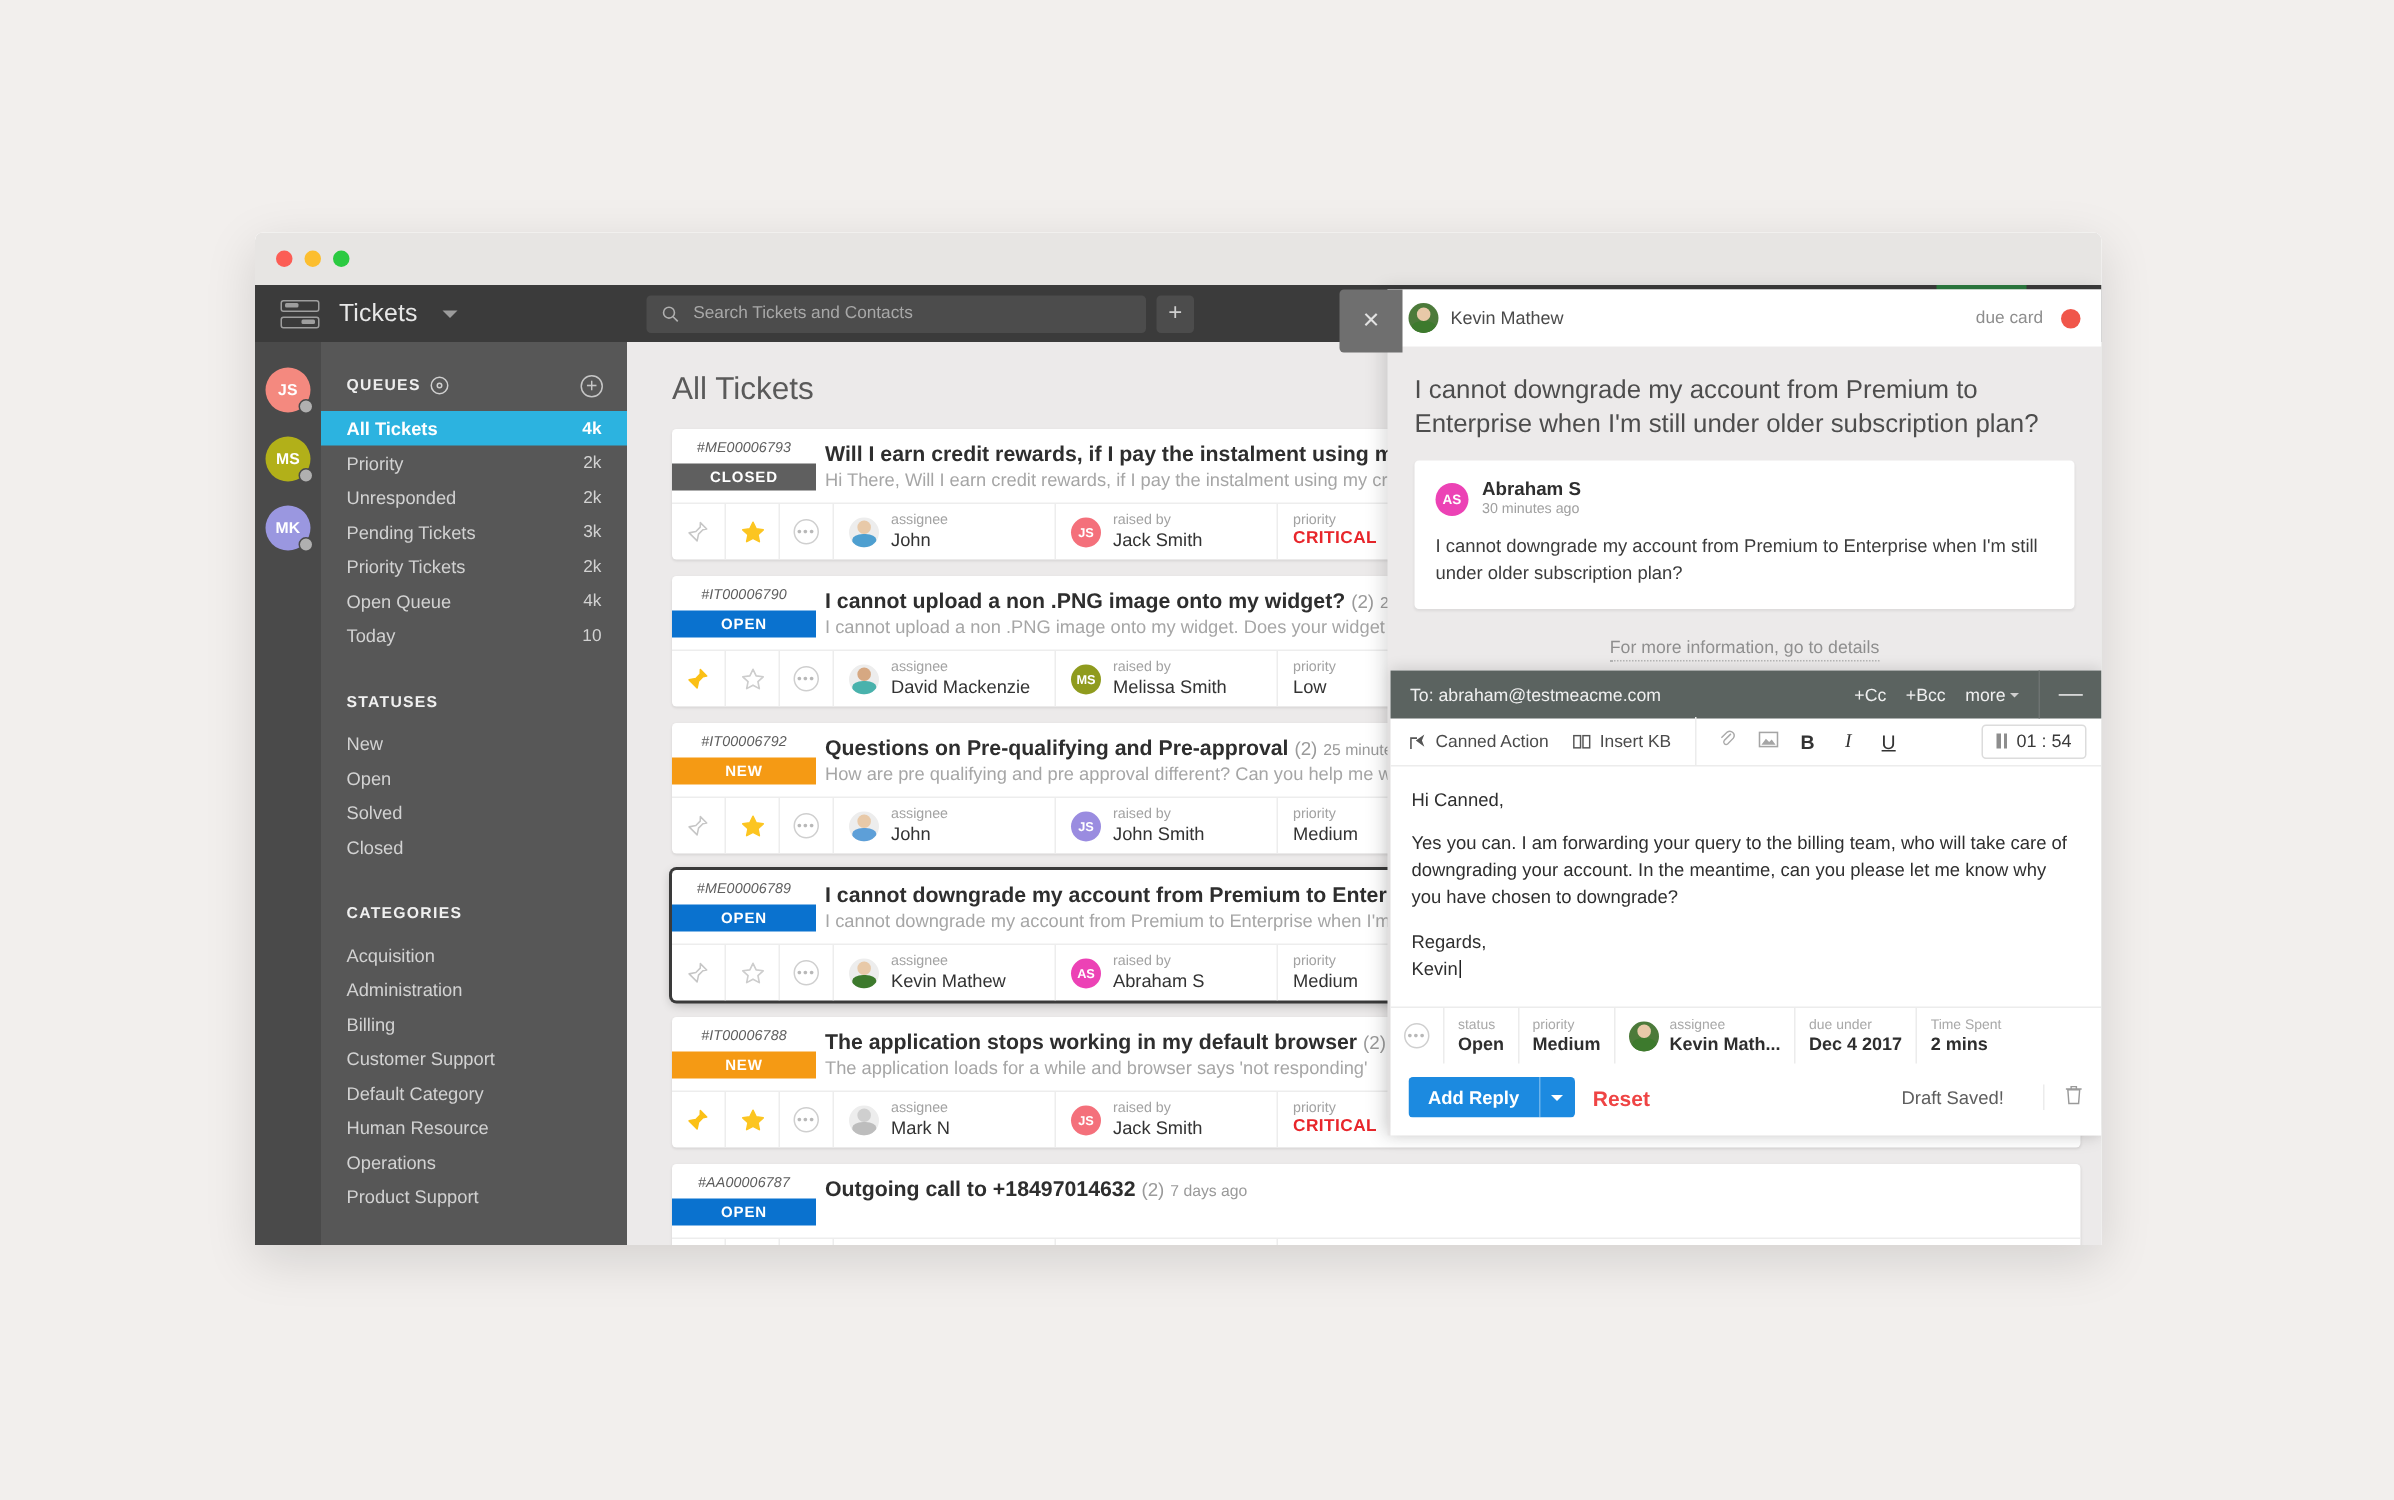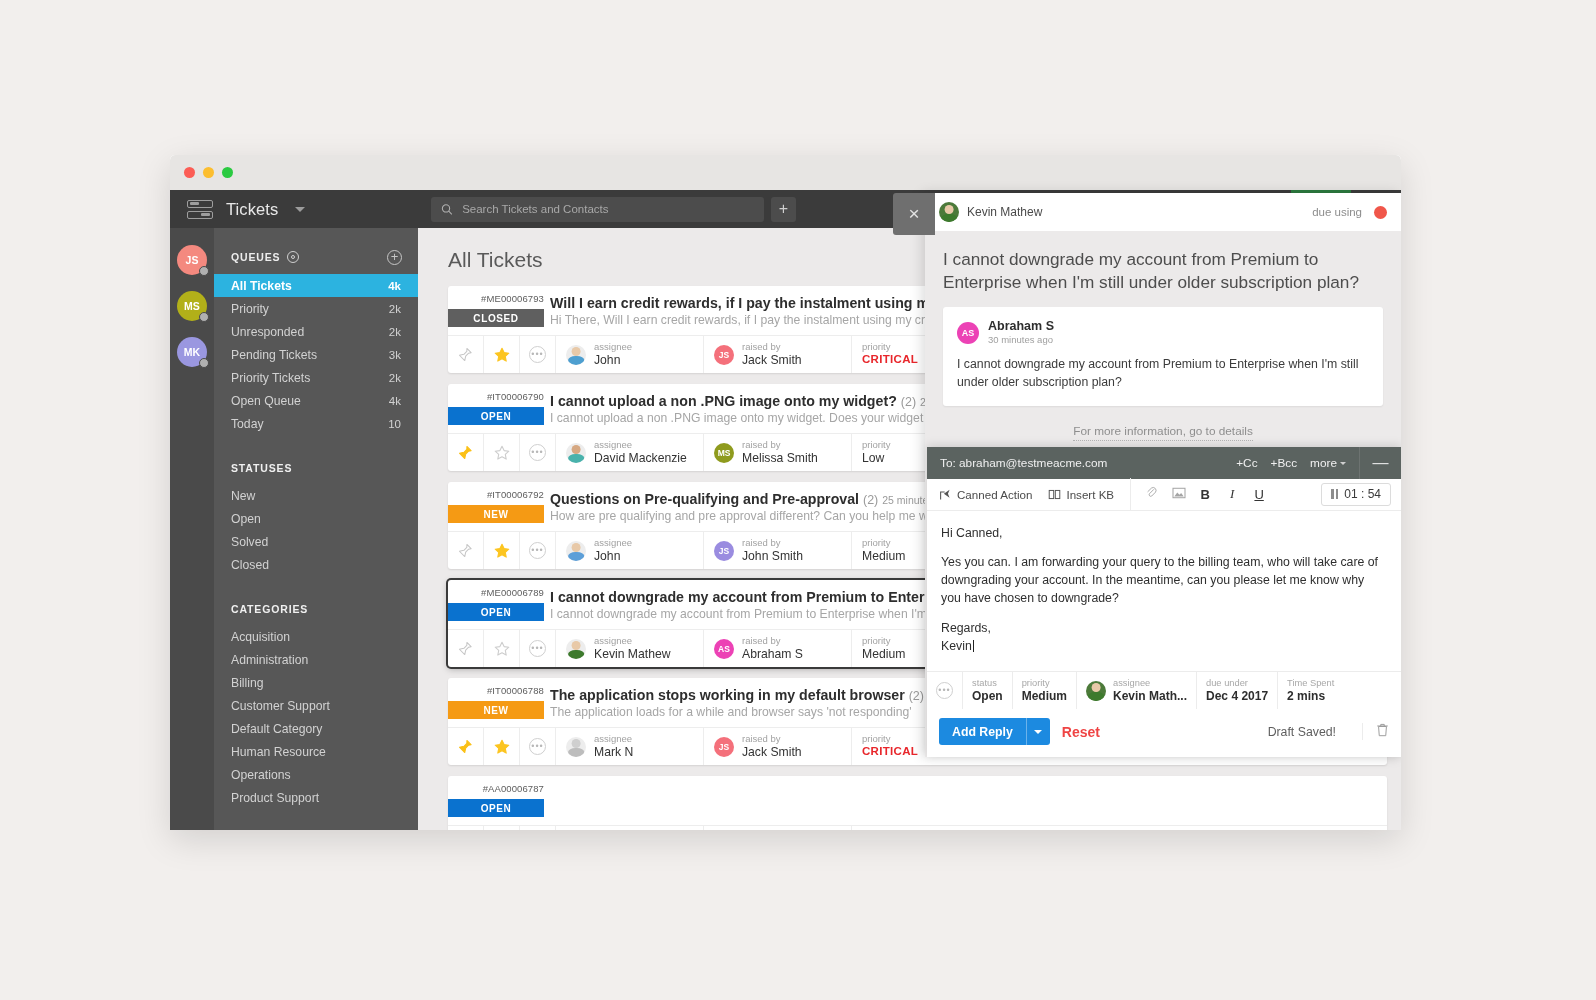--- a/index.html
+++ b/index.html
@@ -169,21 +169,21 @@
     background:#fff; border-radius: 3px; margin-bottom: 11px;
     box-shadow: 0 1px 2px rgba(0,0,0,0.10);
     overflow: hidden;
   }
   .ticket-card.selected {
     box-shadow: 0 0 0 2px #3a3a3a, 0 2px 7px rgba(0,0,0,0.3);
   }
   .tc-top { display:flex; }
   .tc-idcol { width: 96px; flex-shrink:0; padding-top: 7px; }
   .tc-id {
-    font-size: 9.5px; color:#5d5d5d; text-align:right; letter-spacing:.1px;
+    font-size: 9.5px; color:#5d5d5d; text-align:center; letter-spacing:.1px;font-style:italic;
   }
   .tc-status {
     margin-top: 5px; height: 18px; color:#fff; font-size: 10px; font-weight:bold;
     display:flex;align-items:center;justify-content:center; letter-spacing:.6px;
   }
   .st-CLOSED { background:#5f5f5f; }
   .st-OPEN   { background:#0a72cf; }
   .st-NEW    { background:#f59a14; }
   .tc-main { flex:1; padding: 9px 10px 0 6px; min-width:0; }
   .tc-subject {
@@ -766,20 +766,24 @@
                 </span>
               </div>
             </div>
           </div>
           <div class="ticket-card">
             <div class="tc-top">
               <div class="tc-idcol">
                 <div class="tc-id">#AA00006787</div>
                 <div class="tc-status st-OPEN">OPEN</div>
               </div>
+              <div class="tc-main">
+                <div class="tc-subject">Outgoing call to +18497014632 <span class="cnt">(2)</span> <span class="ago">7 days ago</span></div>
+                <div class="tc-preview"></div>
+              </div>
             </div>
             <div class="tc-meta">
               <div class="mcell icon"></div>
               <div class="mcell icon"></div>
               <div class="mcell icon"></div>
               <div class="mcell person"></div>
               <div class="mcell person"></div>
               <div class="mcell prio"></div>
             </div>
           </div>
@@ -792,21 +796,21 @@
   <div id="detail-panel">
     <div id="detail-head">
       <div class="dh-left">
         <span class="avatar-img" style="background:#4c7a3a;">
           <span class="av-head" style="background:#e8c9a8;"></span>
           <span class="av-body" style="background:#3d7a2d;"></span>
         </span>
         <span class="dh-name">Kevin Mathew</span>
       </div>
       <div class="dh-right">
-        <span class="dh-due">due using</span>
+        <span class="dh-due">due card</span>
         <span class="due-dot"></span>
       </div>
     </div>
 
     <div id="detail-body">
       <div id="detail-subject">I cannot downgrade my account from Premium to Enterprise when I'm still under older subscription plan?</div>
 
       <div id="msg-card">
         <div class="msg-head">
           <span class="msg-av">AS</span>

